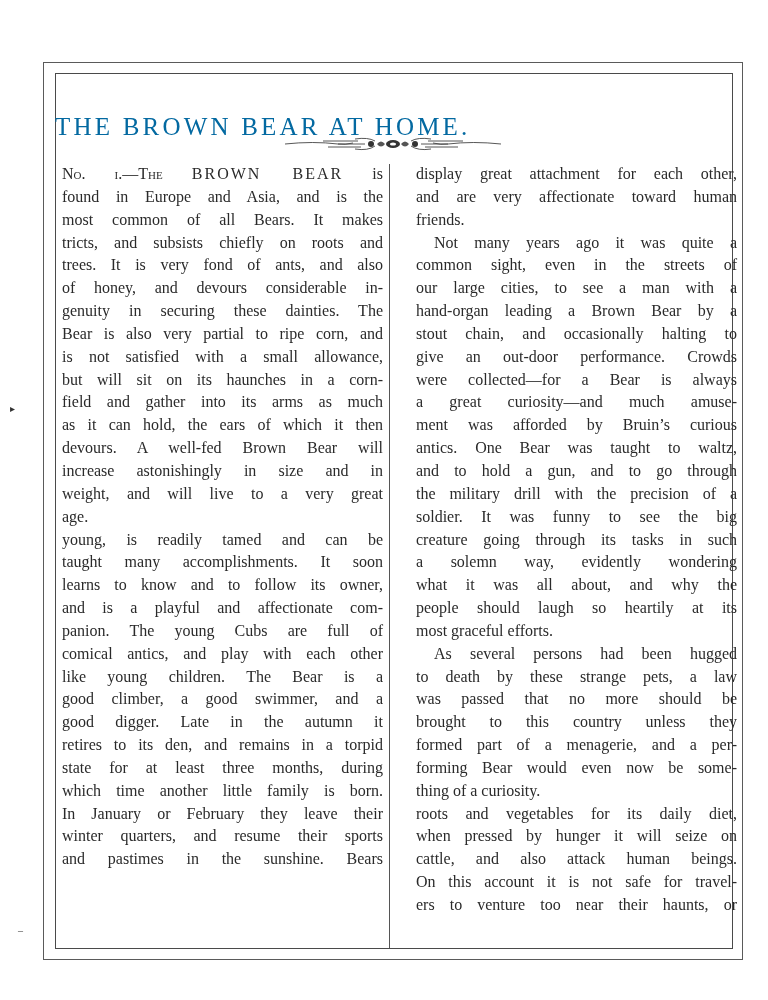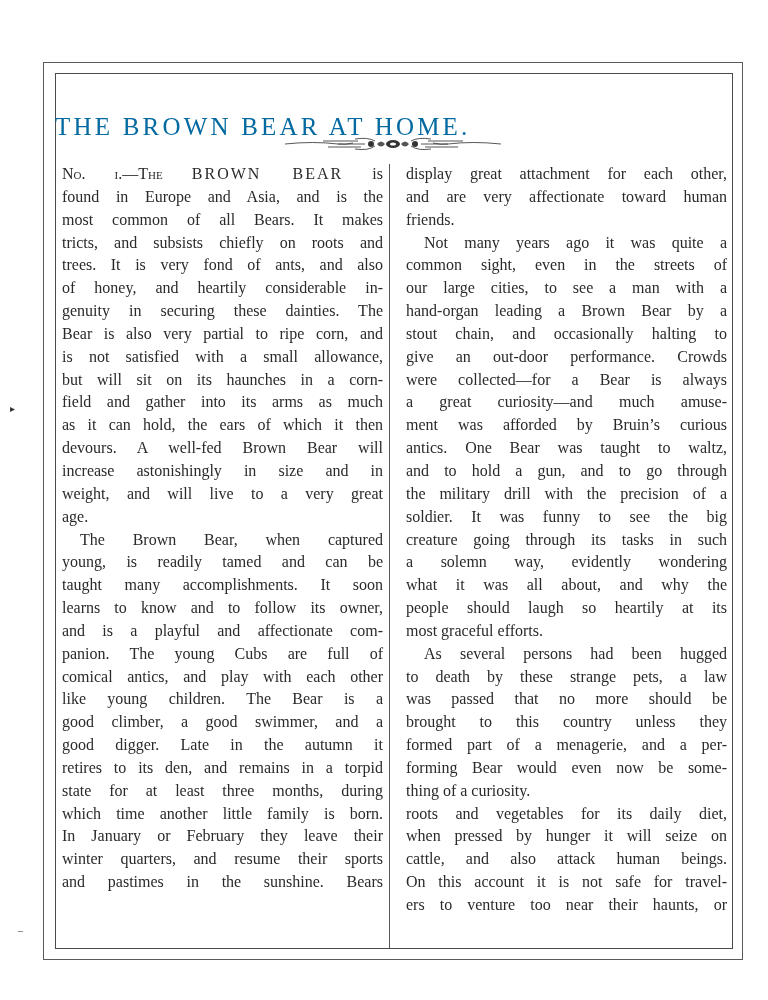--- a/index.html
+++ b/index.html
@@ -21,21 +21,21 @@
   }
   .ornament { position: absolute; left: 283px; top: 132px; width: 220px; height: 22px; }
   .divider {
     position: absolute; left: 389px; top: 164px; width: 0; height: 784px;
     border-left: 1.2px solid #555;
   }
   .column {
     position: absolute; top: 163px; width: 321px; font-size: 16px; line-height: 22.85px;
   }
   .col-left { left: 62px; }
-  .col-right { left: 406px; }
+  .col-right { left: 416px; }
   .line {
     display: block; height: 22.85px; white-space: nowrap; text-align: justify;
     text-align-last: justify; overflow: visible;
   }
   .line.last { text-align-last: left; }
   .line.indent { padding-left: 18px; }
   .sc { font-variant: small-caps; }
   .caps { letter-spacing: 2px; }
   .speck { position: absolute; color: #333; font-size: 10px; }
 </style>
@@ -68,32 +68,31 @@
 <div class="column col-left" id="col-left">
   <span class="line">
     <span class="sc">No. i.—The</span>
     <span class="caps">BROWN BEAR</span>
     <span>is</span>
   </span>
 <span class="line">found in Europe and Asia, and is the</span>
     <span class="line">most common of all Bears.  It makes</span>
     <span class="line">tricts, and subsists chiefly on roots and</span>
     <span class="line">trees.  It is very fond of ants, and also</span>
-    <span class="line">of honey, and heartily considerable in-</span>
+    <span class="line">of honey, and devours considerable in-</span>
     <span class="line">genuity in securing these dainties.  The</span>
     <span class="line">Bear is also very partial to ripe corn, and</span>
     <span class="line">is not satisfied with a small allowance,</span>
     <span class="line">but will sit on its haunches in a corn-</span>
     <span class="line">field and gather into its arms as much</span>
     <span class="line">as it can hold, the ears of which it then</span>
     <span class="line">devours.  A well-fed Brown Bear will</span>
     <span class="line">increase astonishingly in size and in</span>
     <span class="line">weight, and will live to a very great</span>
     <span class="line last">age.</span>
-    <span class="line indent">The Brown Bear, when captured</span>
     <span class="line">young, is readily tamed and can be</span>
     <span class="line">taught many accomplishments.  It soon</span>
     <span class="line">learns to know and to follow its owner,</span>
     <span class="line">and is a playful and affectionate com-</span>
     <span class="line">panion.  The young Cubs are full of</span>
     <span class="line">comical antics, and play with each other</span>
     <span class="line">like young children.  The Bear is a</span>
     <span class="line">good climber, a good swimmer, and a</span>
     <span class="line">good digger.  Late in the autumn it</span>
     <span class="line">retires to its den, and remains in a torpid</span>

